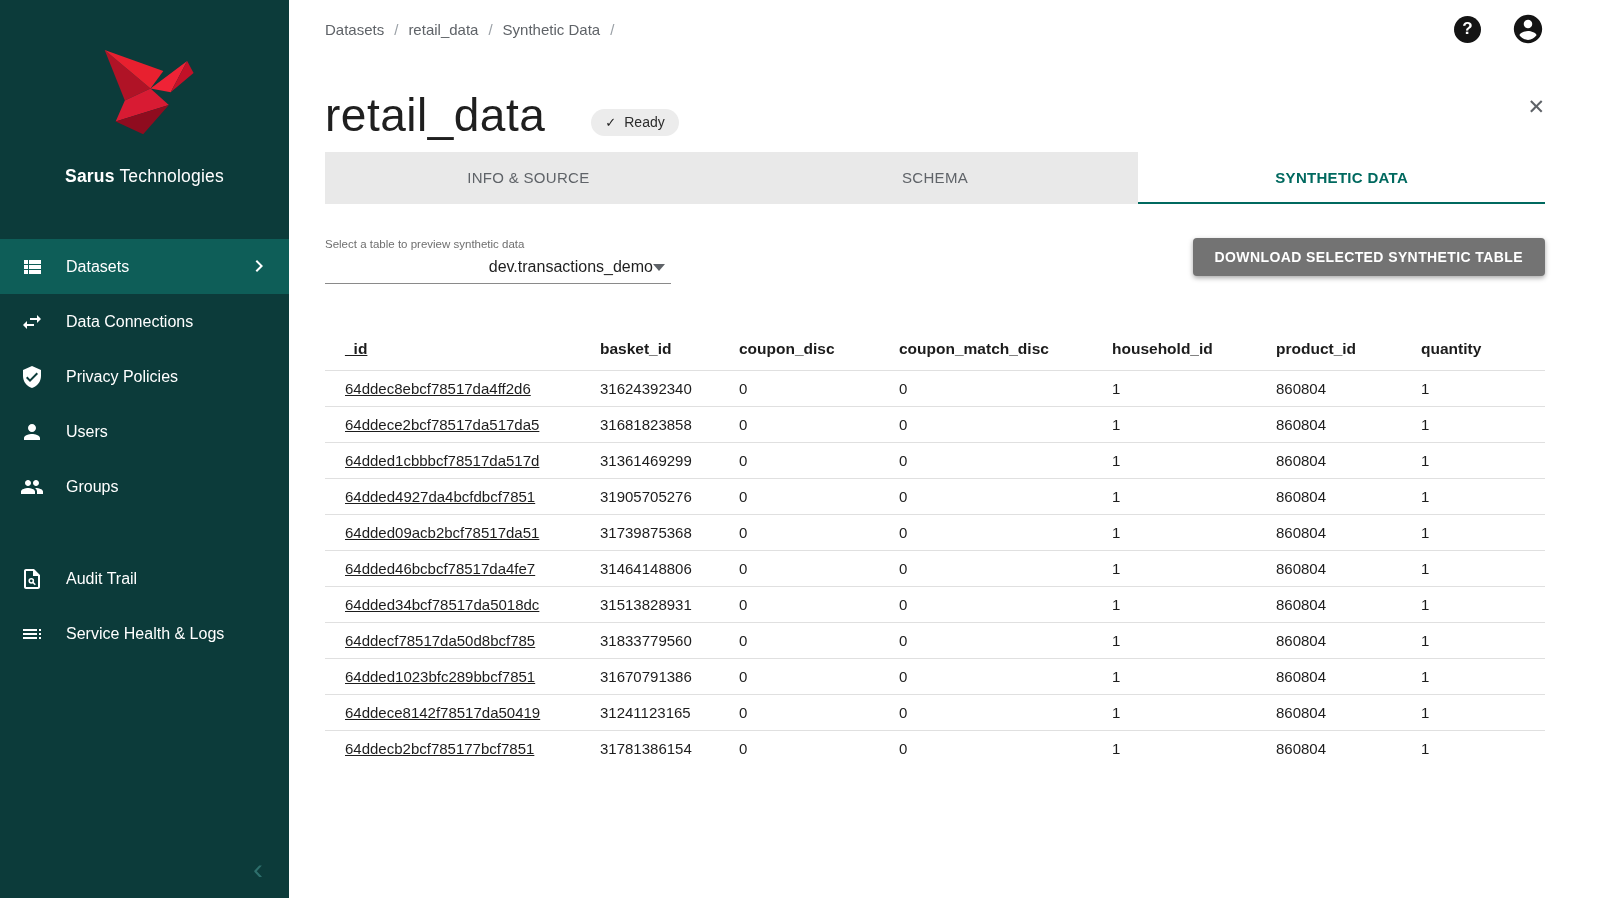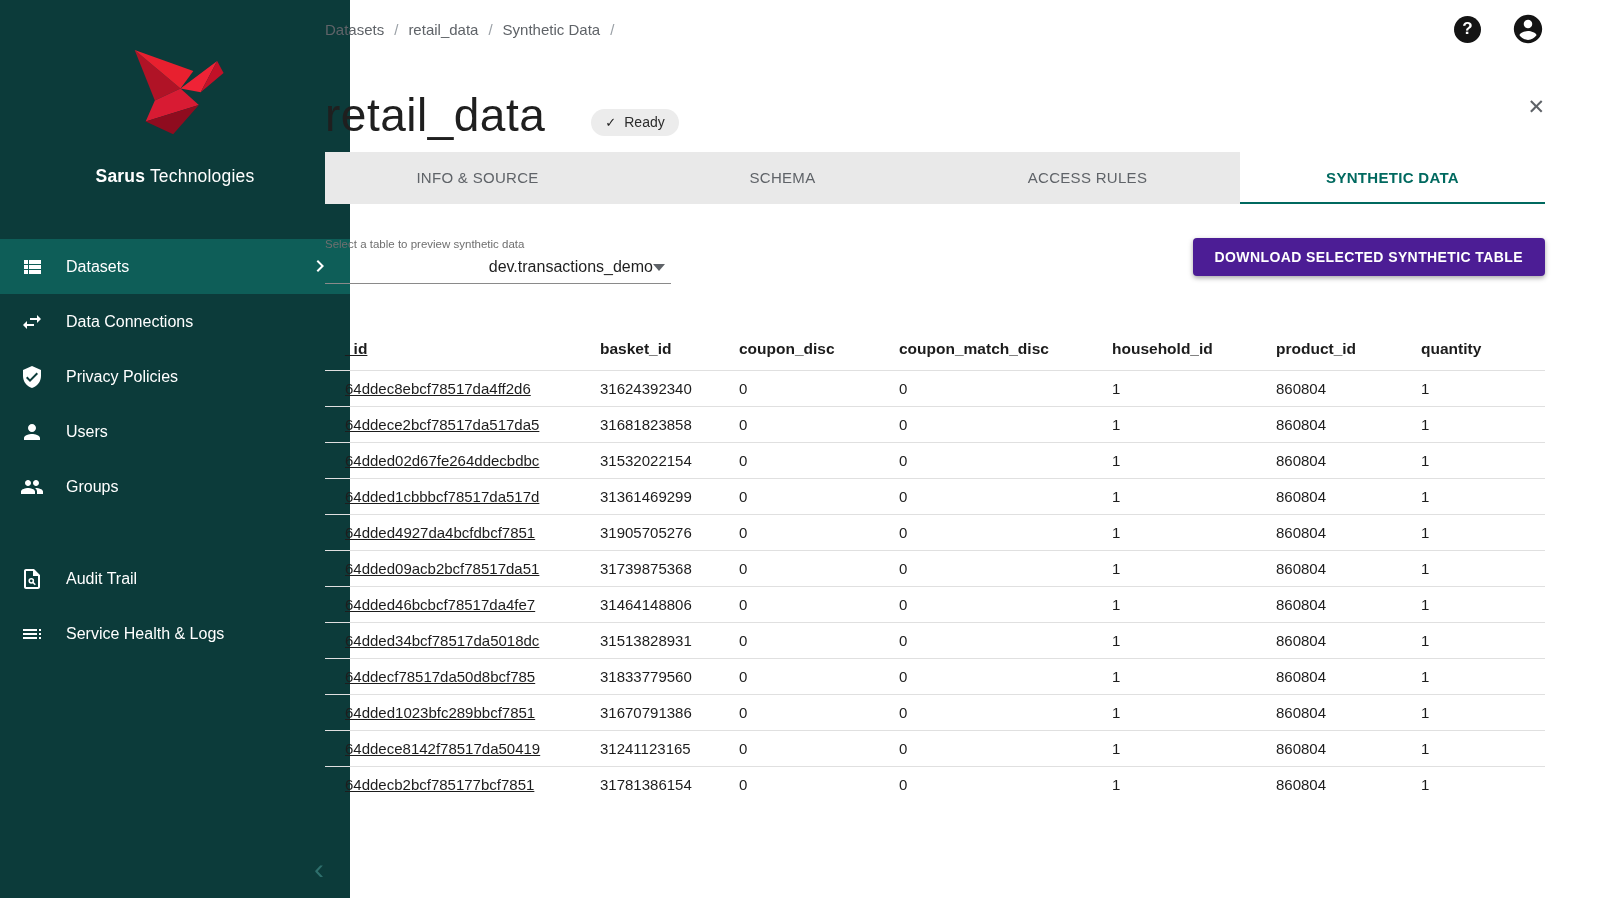--- a/index.html
+++ b/index.html
@@ -1,20 +1,20 @@
 <!DOCTYPE html>
 <html><head>
 <meta charset="utf-8">
 <style>
   * { margin:0; padding:0; box-sizing:border-box; }
   html,body { width:1600px; height:898px; overflow:hidden; background:#fff;
     font-family:"Liberation Sans", sans-serif; }
 
   
-  .sidebar { position:absolute; left:0; top:0; width:350px; height:898px;
+  .sidebar { position:absolute; left:0; top:0; width:289px; height:898px;
     background:#0c3b3a; color:#fff; }
   .logo-wrap { padding-top:48px; display:flex; justify-content:center; }
   .brand { margin-top:26px; text-align:center; font-size:17.5px; color:#fff; letter-spacing:.2px; }
   .brand b { font-weight:700; }
   .menu { margin-top:52px; }
   .menu-item { position:relative; height:55px; display:flex; align-items:center;
     padding-left:20px; cursor:pointer; }
   .menu-item.gap { margin-top:37px; }
   .menu-item.active { background:#0e5e58; }
   .micon { width:24px; height:24px; margin-right:22px; display:inline-flex; }
@@ -58,21 +58,21 @@
 
   .controls { position:relative; margin-top:34px; height:62px; }
   .select-label { font-size:11.5px; color:#6f6f6f; }
   .select-box { margin-top:8px; width:346px; display:flex; align-items:center;
     justify-content:flex-end; border-bottom:1px solid #8a8a8a;
     padding-bottom:7px; cursor:pointer; }
   .select-value { font-size:16px; color:#1f1f1f; }
   .select-caret { width:0; height:0; border-left:6px solid transparent;
     border-right:6px solid transparent; border-top:7px solid #5f6368; margin-right:6px; }
   .download-btn { position:absolute; right:0; top:0; height:38px; padding:0 22px;
-    background:#4c1d95; color:#fff; border:none; border-radius:4px; font-size:14px;
+    background:#737373; color:#fff; border:none; border-radius:4px; font-size:14px;
     font-weight:700; letter-spacing:.4px; cursor:pointer;
     box-shadow:0 2px 5px rgba(0,0,0,.35); font-family:"Liberation Sans",sans-serif; }
 
   .data-table { margin-top:30px; width:100%; border-collapse:collapse; table-layout:fixed; }
   .data-table th { text-align:left; font-size:15.5px; color:#1c1c1c; font-weight:700;
     padding:10px 8px 12px 0; }
   .data-table td { font-size:15px; color:#1d1d1d; padding:9px 8px 9px 0;
     border-top:1px solid #e0e0e0; overflow:hidden; white-space:nowrap; }
   .data-table th:first-child, .data-table td:first-child { padding-left:20px;text-decoration:underline; }
 </style>
@@ -185,21 +185,20 @@
     <div class="status-badge">
       <span class="status-check">✓</span>
       <span>Ready</span>
     </div>
     <div class="close-btn">✕</div>
   </div>
 
   <div class="tabs">
       <div class="tab">INFO &amp; SOURCE</div>
       <div class="tab">SCHEMA</div>
-      <div class="tab">ACCESS RULES</div>
       <div class="tab active">SYNTHETIC DATA</div>
     </div>
 
   <div class="controls">
     <div class="select-label">Select a table to preview synthetic data</div>
     <div class="select-box">
       <span class="select-value">dev.transactions_demo</span>
       <span class="select-caret"></span>
     </div>
     <button class="download-btn">DOWNLOAD SELECTED SYNTHETIC TABLE</button>
@@ -239,29 +238,20 @@
         <tr>
           <td>64ddece2bcf78517da517da5</td>
           <td>31681823858</td>
           <td>0</td>
           <td>0</td>
           <td>1</td>
           <td>860804</td>
           <td>1</td>
         </tr>
         <tr>
-          <td>64dded02d67fe264ddecbdbc</td>
-          <td>31532022154</td>
-          <td>0</td>
-          <td>0</td>
-          <td>1</td>
-          <td>860804</td>
-          <td>1</td>
-        </tr>
-        <tr>
           <td>64dded1cbbbcf78517da517d</td>
           <td>31361469299</td>
           <td>0</td>
           <td>0</td>
           <td>1</td>
           <td>860804</td>
           <td>1</td>
         </tr>
         <tr>
           <td>64dded4927da4bcfdbcf7851</td>

